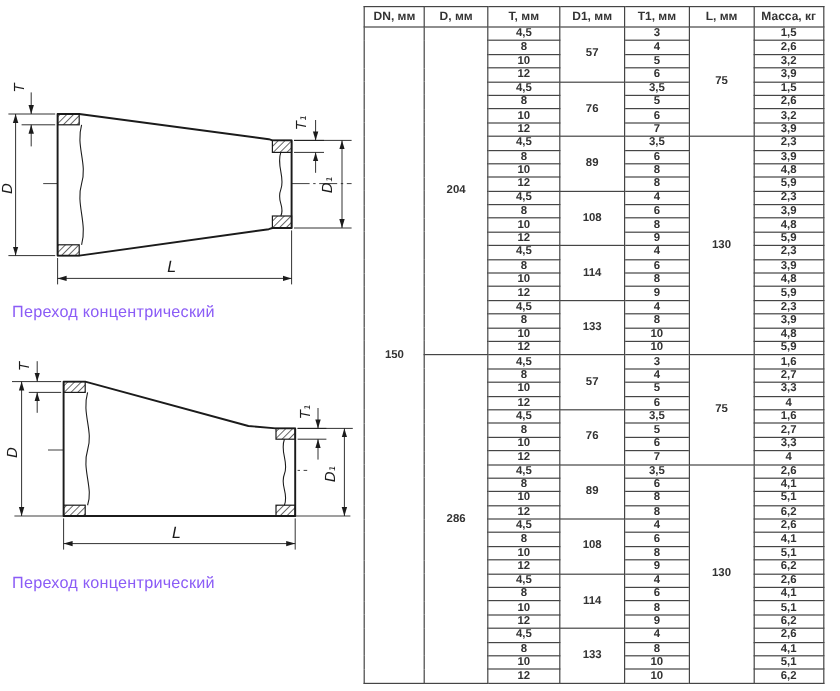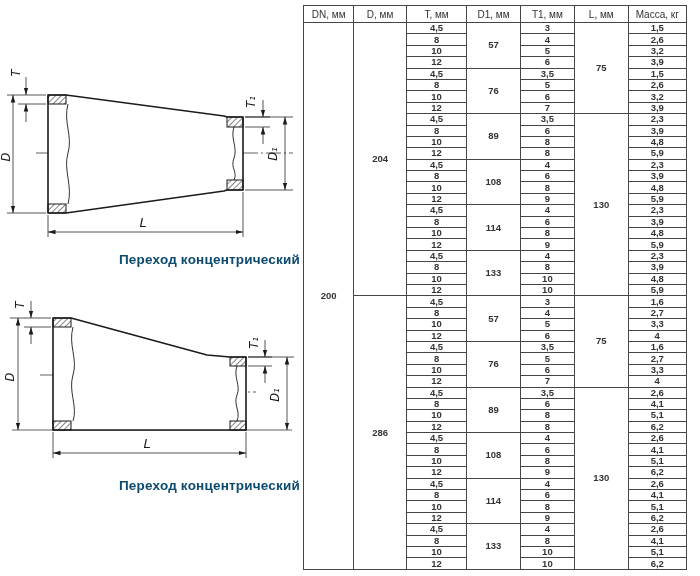--- a/index.html
+++ b/index.html
@@ -2,35 +2,35 @@
 <html><head>
 <meta charset="utf-8">
 <style>
   html,body{margin:0;padding:0;}
   body{
     width:700px;height:576px;background:#ffffff;overflow:hidden;position:relative;
     font-family:"Liberation Sans",sans-serif;
   }
   .drawing{position:absolute;left:0;}
   .drawing-title{
-    position:absolute;left:10px;width:290px;text-align:right;
-    font-size:13.5px;font-weight:700;color:#0c4a6e;letter-spacing:.2px;
+    position:absolute;left:10px;width:290px;text-align:left;
+    font-size:13.5px;font-weight:400;color:#8b5cf6;letter-spacing:.2px;
   }
   #title-concentric{top:252px;}
   #title-eccentric{top:478px;}
   #table-wrap{position:absolute;left:303px;top:5px;}
   #spec-table{
     border-collapse:collapse;table-layout:fixed;width:384px;
     border:1.5px solid #2f2f2f;
   }
   #spec-table th,#spec-table td{
     border:1px solid #454545;text-align:center;vertical-align:middle;
     padding:0;color:#333;overflow:hidden;white-space:nowrap;
   }
-  #spec-table th{height:16px;font-size:10px;font-weight:400;}
+  #spec-table th{height:16px;font-size:10px;font-weight:700;}
   #spec-table td{height:10.4px;font-size:9.5px;font-weight:700;line-height:10px;}
   svg text{fill:#1b1b1b;}
   .dimlbl{font-family:"DejaVu Sans",sans-serif;font-style:italic;font-size:11.5px;}
   .dimlbl-l{font-family:"DejaVu Sans",sans-serif;font-style:italic;font-size:13px;}
 </style>
 </head>
 <body>
 
 <svg class="drawing" style="top:60px" width="300" height="185" viewBox="0 0 300 185">
   <defs>
@@ -170,21 +170,21 @@
         <th>D, мм</th>
         <th>T, мм</th>
         <th>D1, мм</th>
         <th>T1, мм</th>
         <th>L, мм</th>
         <th>Масса, кг</th>
       </tr>
     </thead>
     <tbody>
         <tr>
-          <td rowspan="48">200</td>
+          <td rowspan="48">150</td>
           <td rowspan="24">204</td>
           <td>4,5</td>
           <td rowspan="4">57</td>
           <td>3</td>
           <td rowspan="8">75</td>
           <td>1,5</td>
         </tr>
         <tr>
           <td>8</td>
           <td>4</td>

